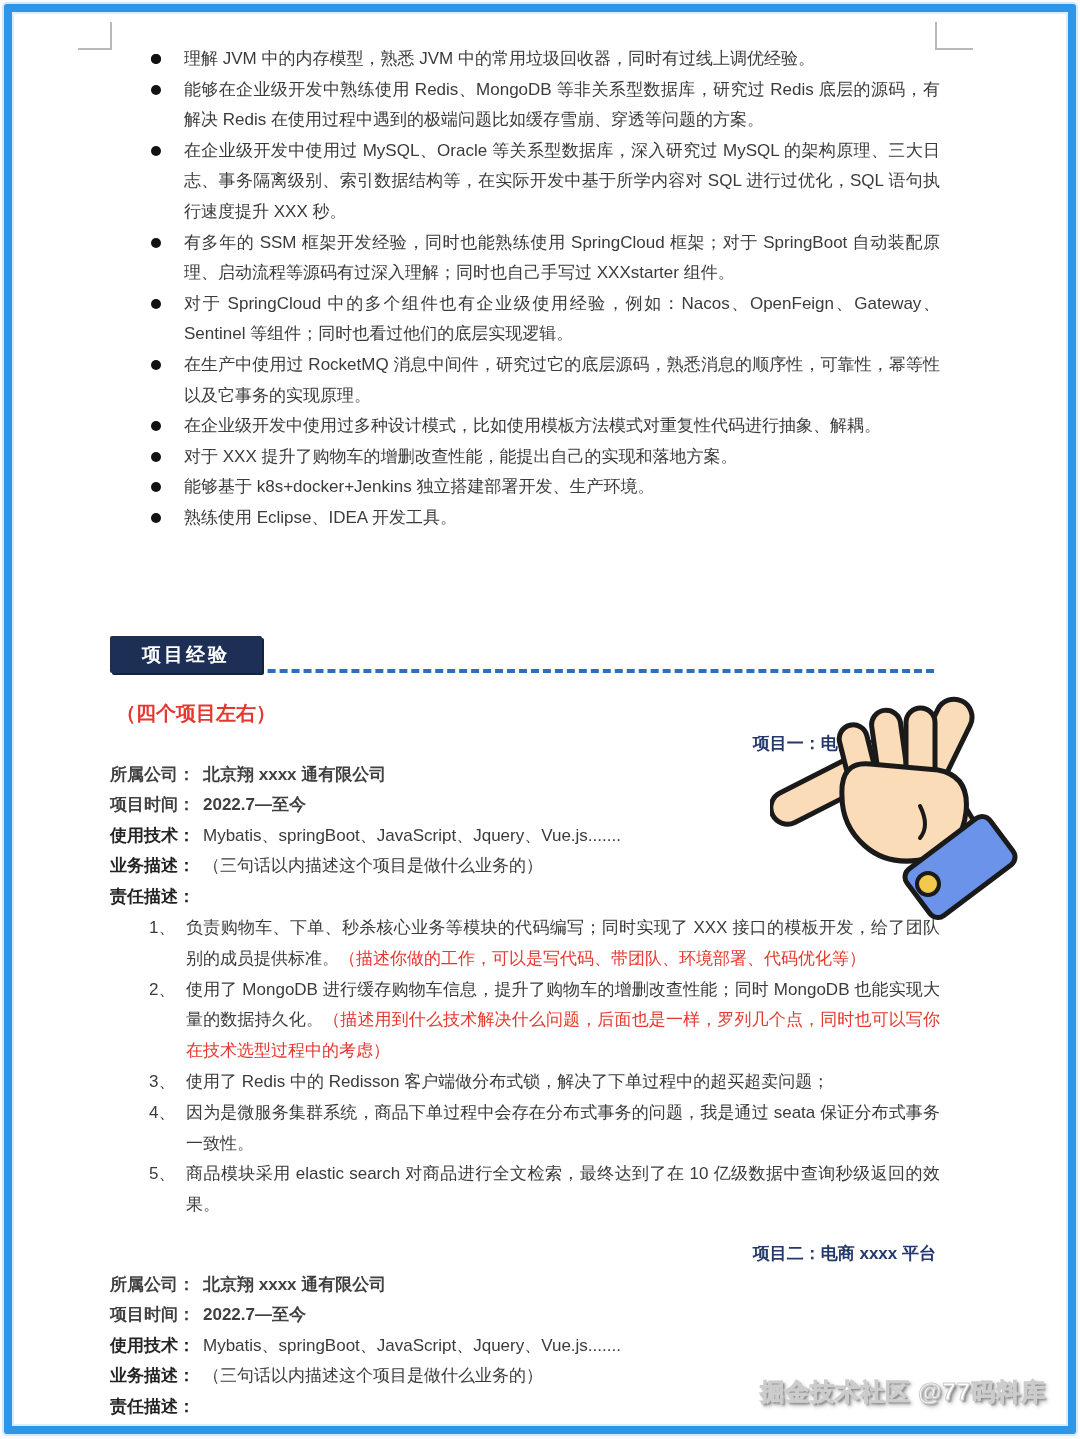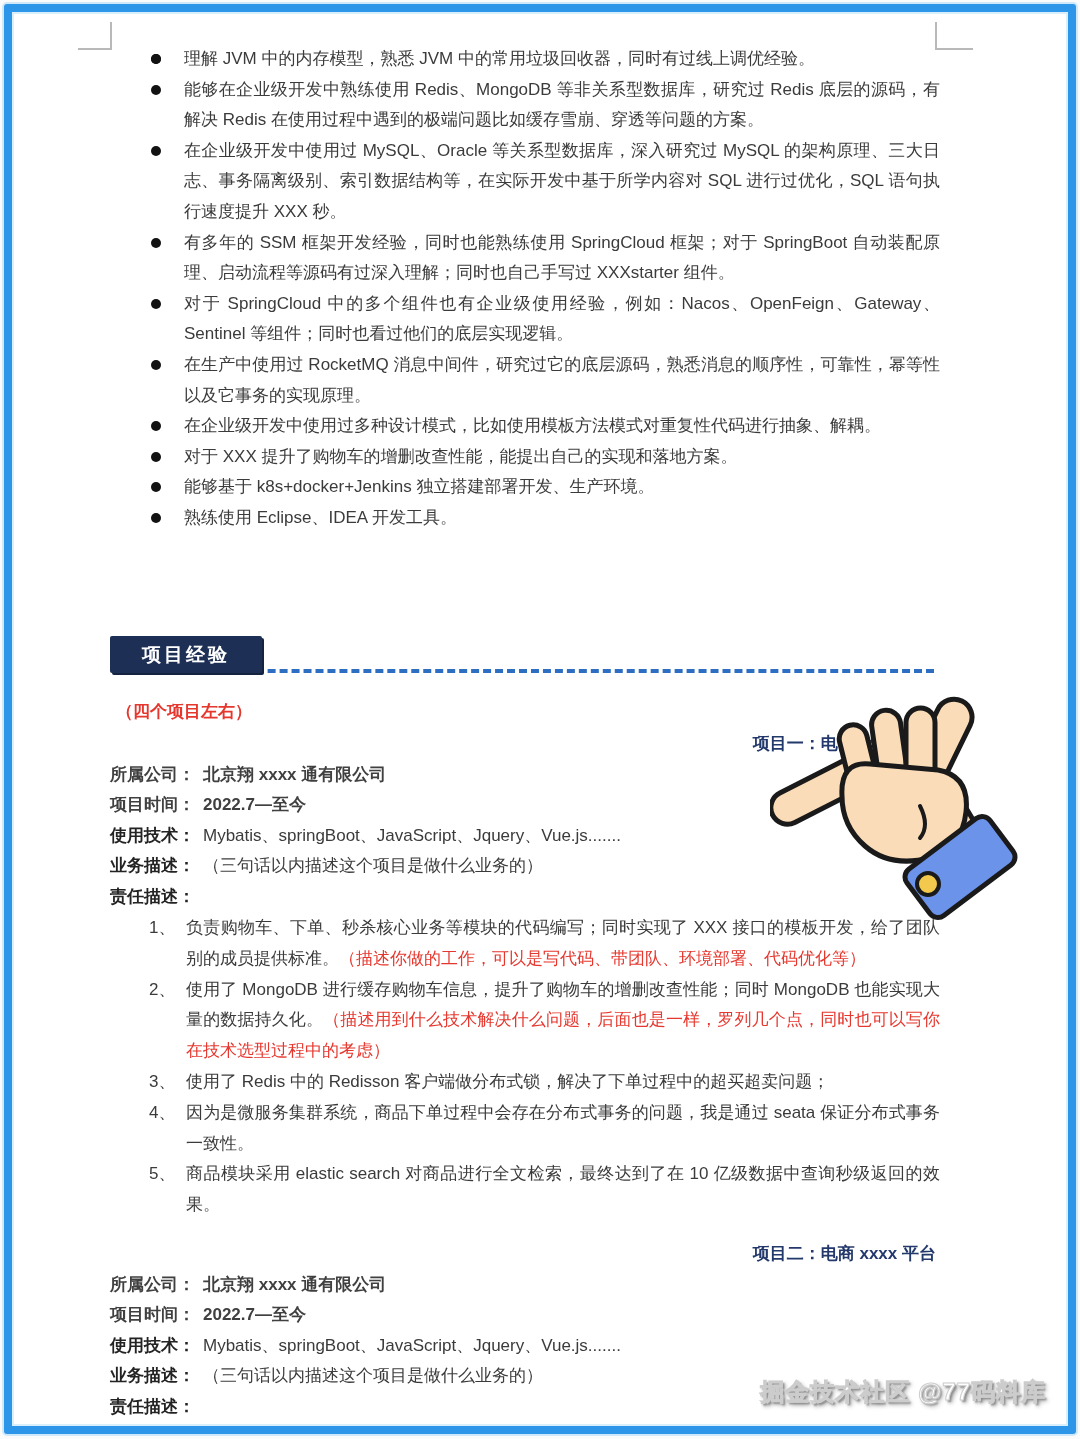--- a/index.html
+++ b/index.html
@@ -28,21 +28,21 @@
 
   
   .sec-wrap{position:absolute;left:110px;top:636px;width:826px;height:44px;}
   .sec-line{position:absolute;left:2px;top:33px;width:822px;
     border-top:4px dashed #2d6ec2;}
   .sec-box{position:absolute;left:0;top:0;width:152px;height:37px;
     background:#1d2f55;color:#ffffff;font-size:19px;font-weight:700;
     display:flex;align-items:center;justify-content:center;
     letter-spacing:3px;border-radius:2px;box-shadow:2px 2px 0 #142440;}
 
-  .note-red{position:absolute;left:116px;top:700px;font-size:17px;
+  .note-red{position:absolute;left:116px;top:700px;font-size:20px;
     font-weight:700;color:#e6372e;}
 
   
   .project{position:absolute;left:110px;width:826px;font-size:17px;}
   #project-1{top:729px;}
   #project-2{top:1239px;}
   .ptitle{font-weight:700;color:#23386b;line-height:30.6px;text-align:right;}
   .prow{line-height:30.6px;}
   .plab{font-weight:700;margin-right:8px;}
   .navy{color:#404040;font-weight:700;}

